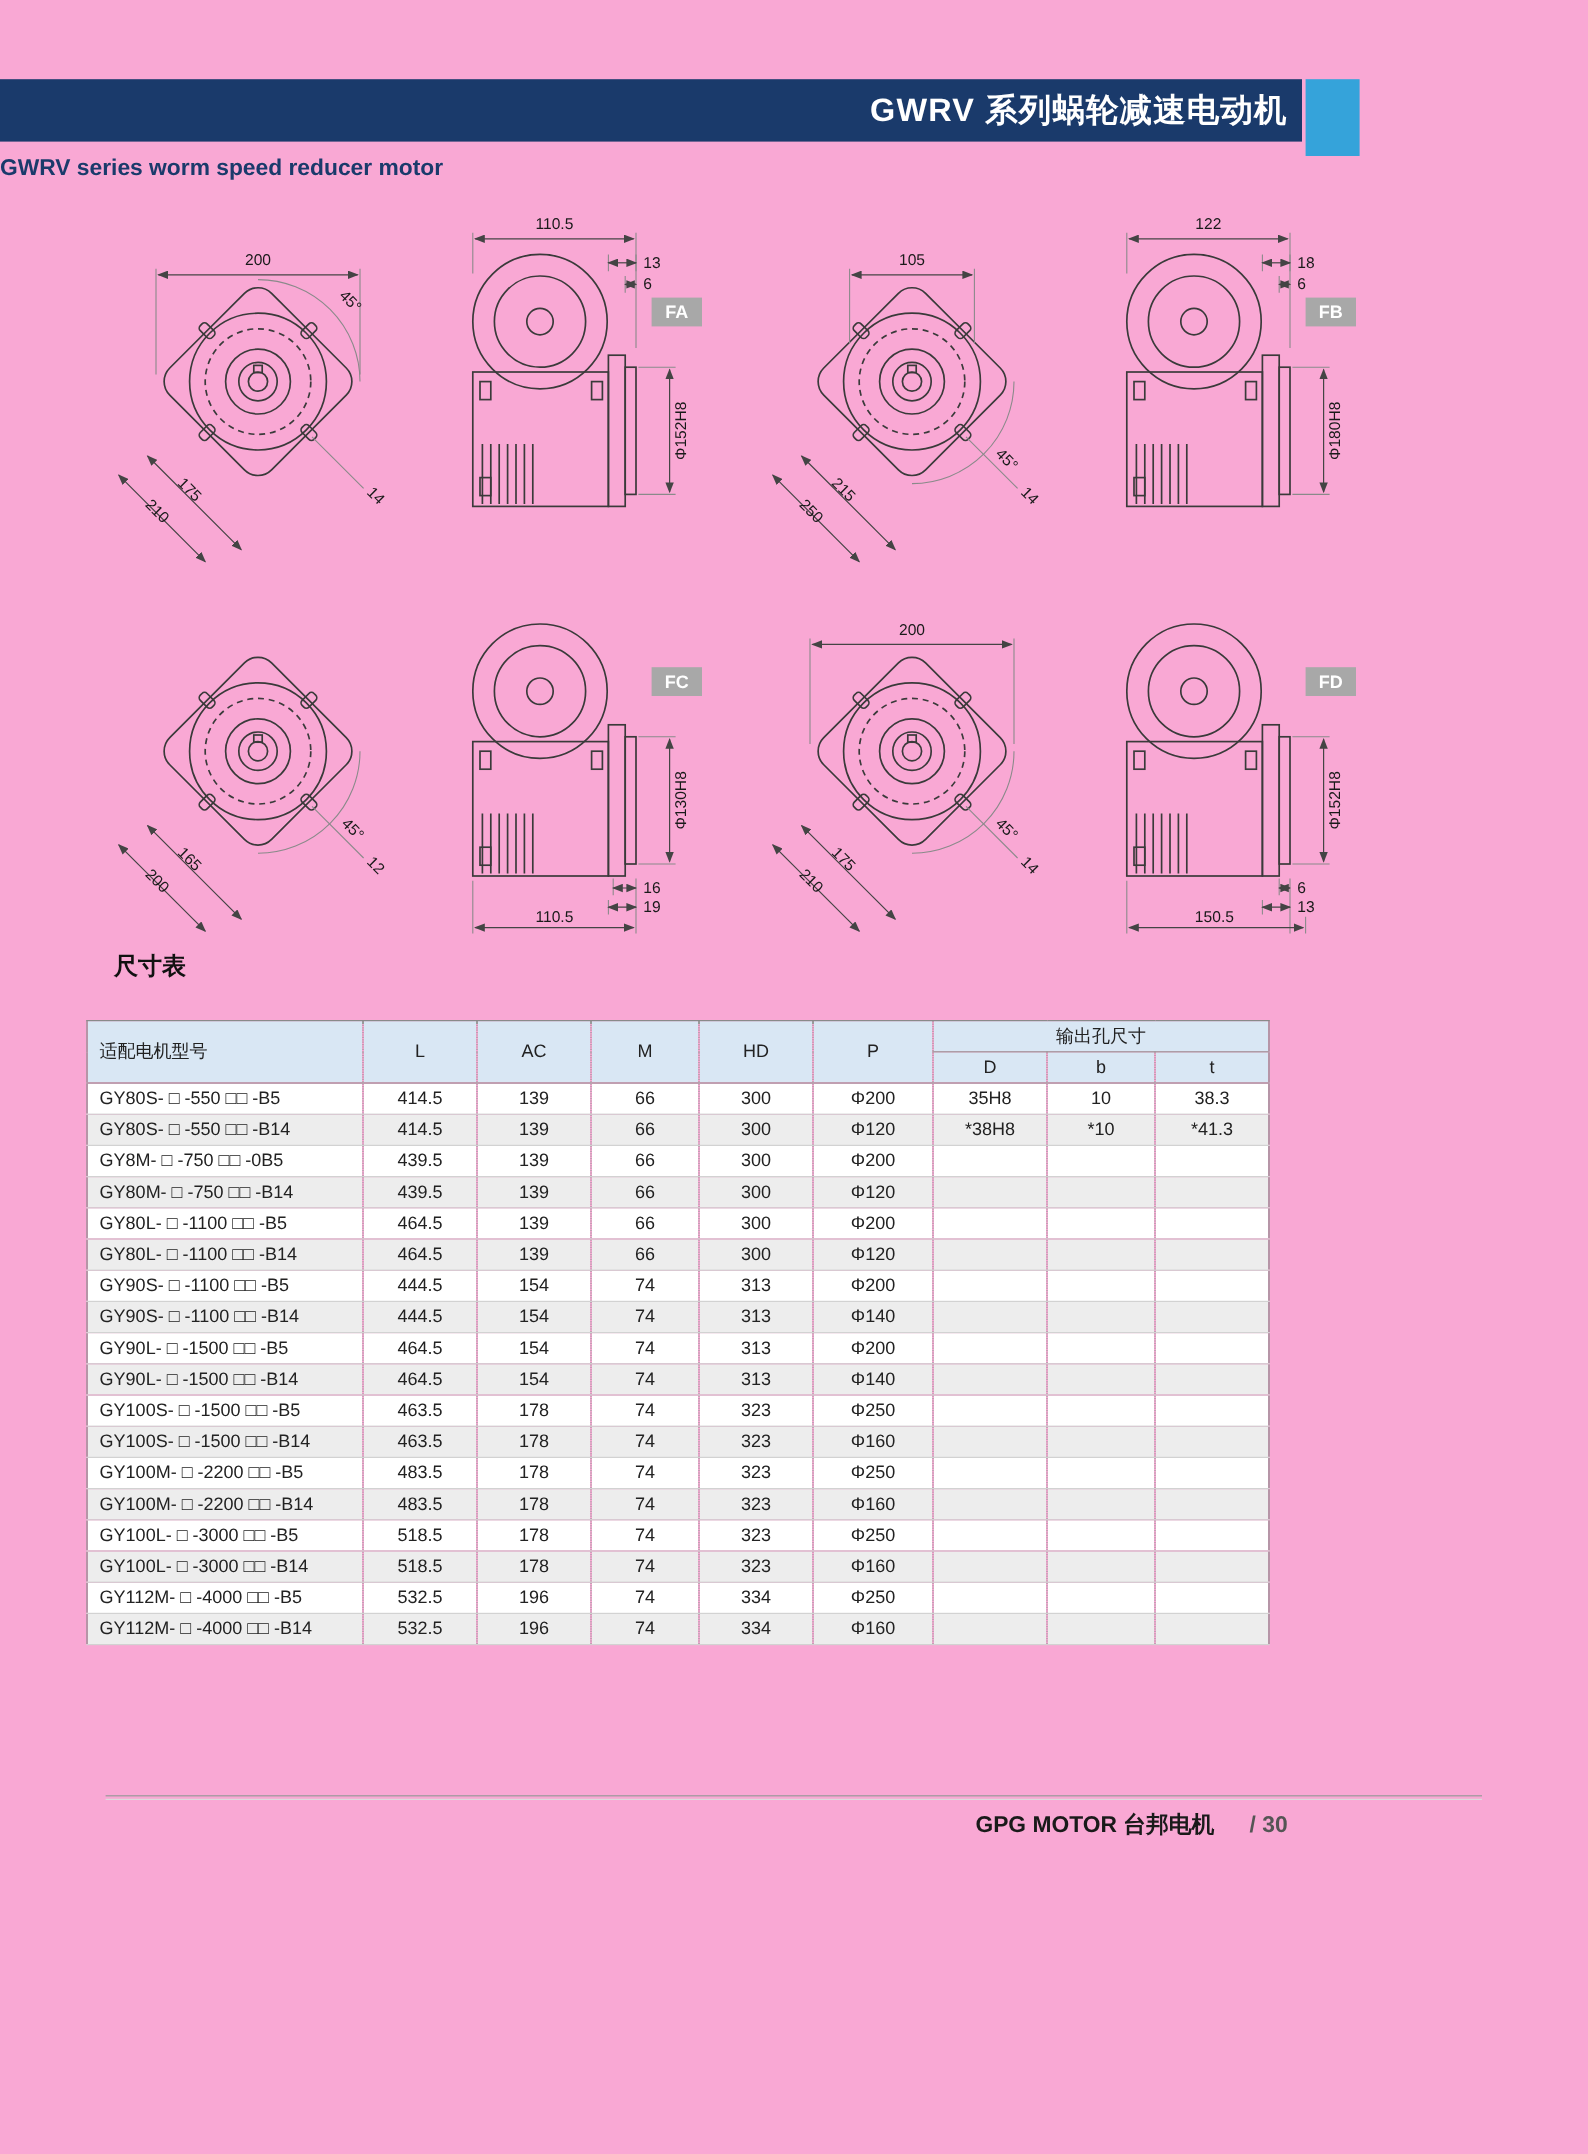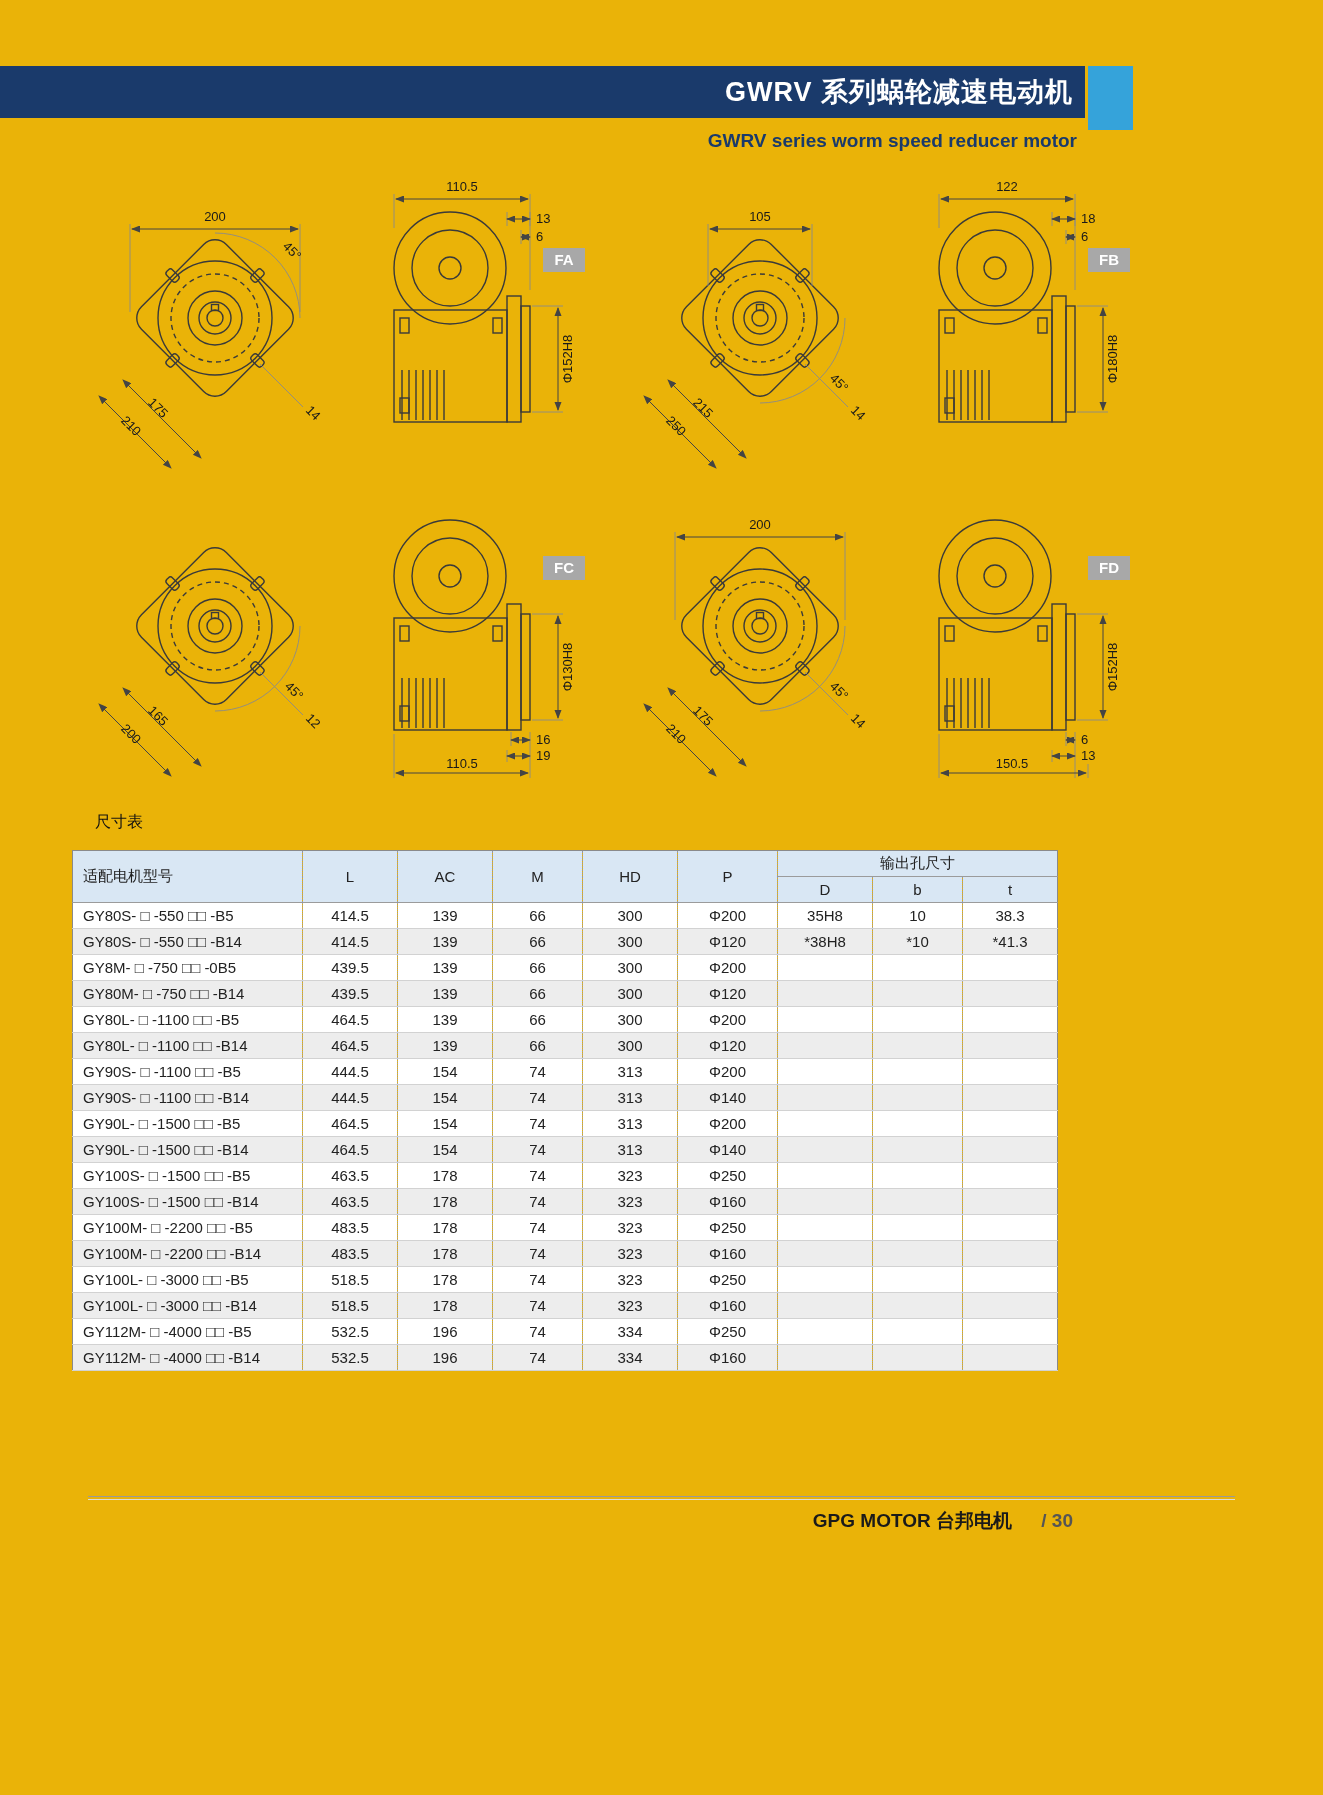--- a/index.html
+++ b/index.html
@@ -1,34 +1,34 @@
 <!DOCTYPE html>
 <html><head>
 <meta charset="utf-8">
 <style>
   *{margin:0;padding:0;box-sizing:border-box}
   body{background:#fff}
-  .page{position:relative;width:1323px;height:1795px;background:#eab308;font-family:"Liberation Sans",sans-serif;overflow:hidden}
+  .page{position:relative;width:1323px;height:1795px;background:#f9a8d4;font-family:"Liberation Sans",sans-serif;overflow:hidden}
   .headbar{position:absolute;left:0;top:66px;width:1085px;height:52px;background:#1a3a6b;color:#fff;display:flex;align-items:center;justify-content:flex-end;padding-right:12px}
   .headbar .t{font-size:27px;font-weight:bold;letter-spacing:1px}
   .accent{position:absolute;left:1088px;top:66px;width:45px;height:64px;background:#35a3da}
-  .subtitle{position:absolute;left:0;top:130px;width:1077px;text-align:right;color:#1a3a6b;font-weight:bold;font-size:19px}
+  .subtitle{position:absolute;left:0;top:130px;width:1077px;color:#1a3a6b;font-weight:bold;font-size:19px}
   .drawing{position:absolute}
   #dfa{left:75px;top:168px}
   #dfb{left:620px;top:168px}
   #dfc{left:75px;top:476px}
   #dfd{left:620px;top:476px}
   .dw{stroke:#3a3a3a;fill:none;stroke-width:1.4}
   .dimline{stroke:#444;stroke-width:1}
   .ext{stroke:#8a8a8a;stroke-width:.9;fill:none}
   svg text{font-family:"Liberation Sans",sans-serif}
   .dim{font-size:13px;fill:#1a1a1a;stroke:none}
   .mid{text-anchor:middle}
   .tag{font-size:15px;font-weight:bold;fill:#fff;text-anchor:middle;stroke:none}
-  .table-title{position:absolute;left:95px;top:812px;font-size:16px;font-weight:normal;color:#111}
+  .table-title{position:absolute;left:95px;top:792px;font-size:20px;font-weight:bold;color:#111}
   .tblwrap{position:absolute;left:72px;top:850px}
   table{border-collapse:collapse;table-layout:fixed;width:985px;border:1px solid #8a8a8a}
   th,td{height:26px;font-size:15px;color:#222;overflow:hidden;white-space:nowrap}
   th{background:#d9e7f4;font-weight:normal;border-bottom:1px solid #9b9b9b;text-align:center}
   thead th{border-left:1px dotted #9a9a9a}
   thead tr:first-child th:first-child{border-left:none}
   td{text-align:center;border-left:1px dotted #9f9f9f;border-bottom:1px solid #d2d2d2;background:#fff}
   td:first-child{border-left:none}
   .model{text-align:left !important;padding-left:10px}
   tbody tr:nth-child(even) td{background:#ededed}

